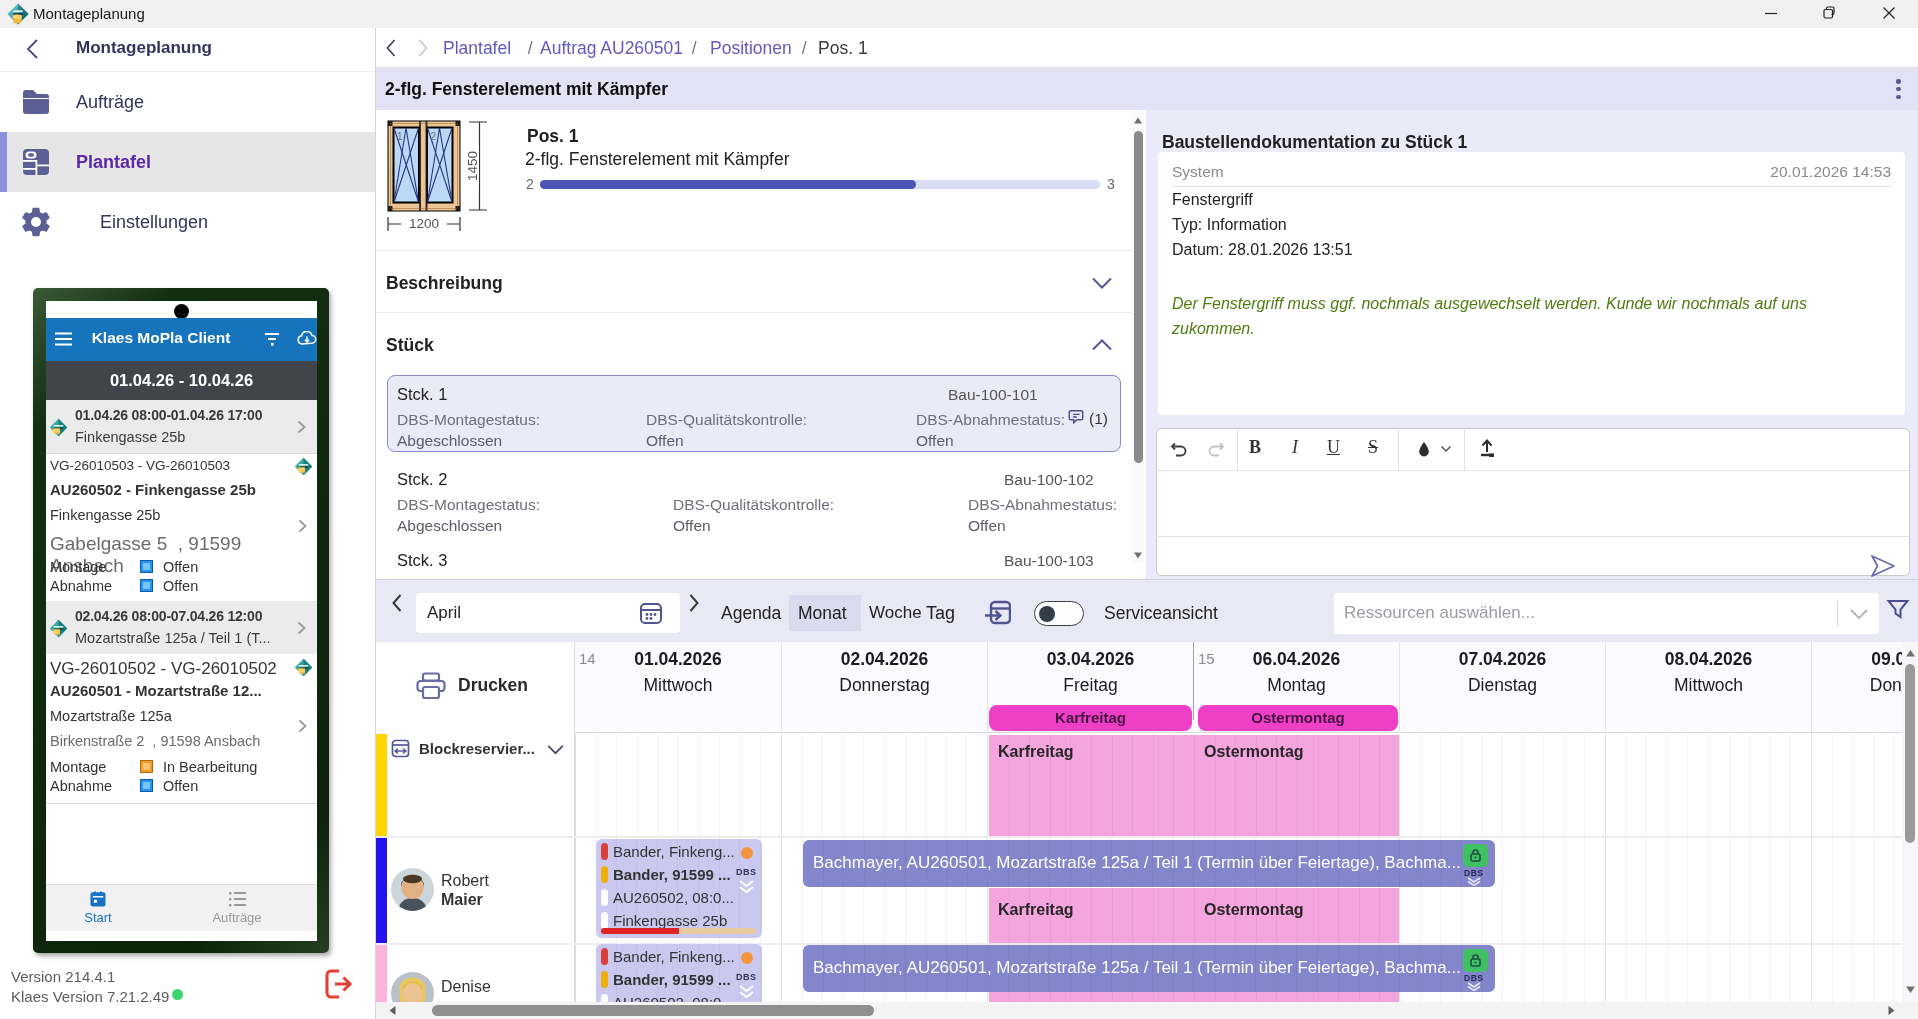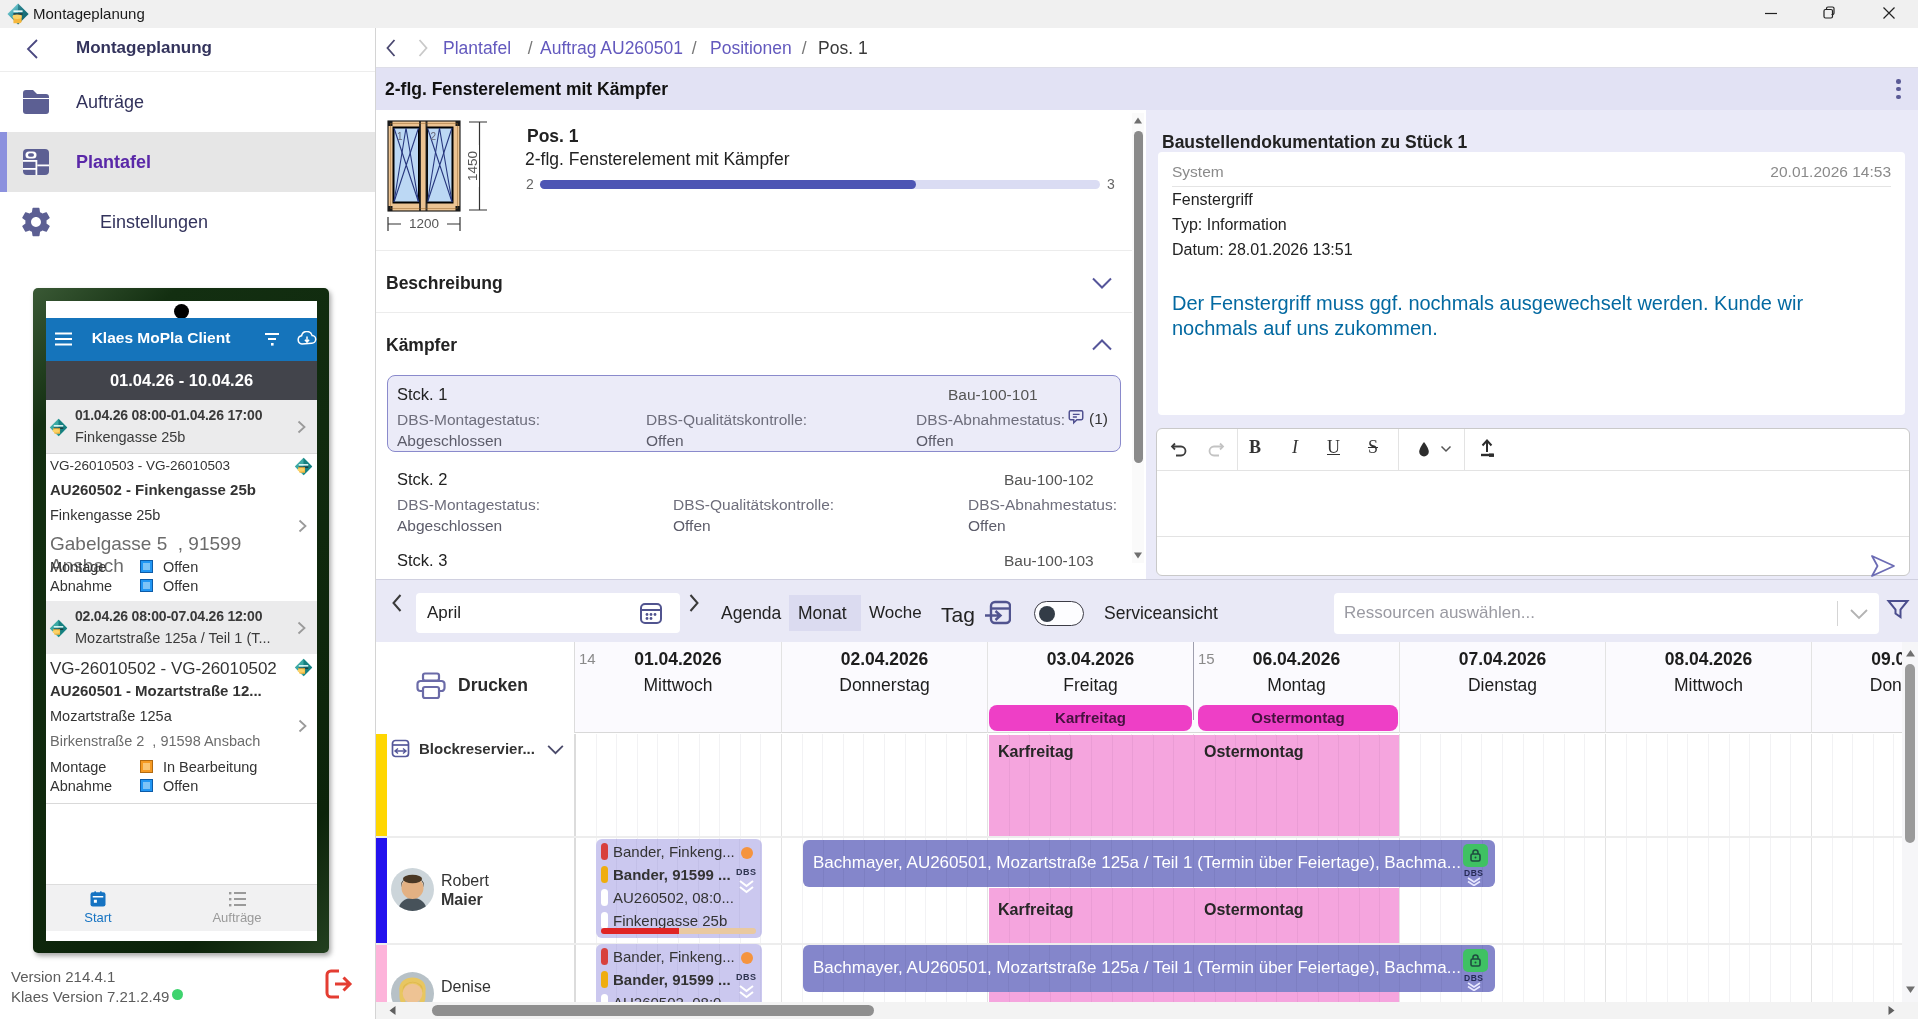--- a/index.html
+++ b/index.html
@@ -267,21 +267,21 @@
   <div class="abs" style="left:164px;top:70px;width:376px;height:9px;border-radius:4.5px;background:#4d55b4;"></div>
   <span class="abs" style="left:731px;top:66px;font-size:14px;color:#666;">3</span>
 
   <div class="abs" style="left:0;top:140px;width:757px;height:1px;background:#ececec;"></div>
   <span class="abs" style="left:10px;top:163px;font-size:17.5px;font-weight:bold;color:#222;">Beschreibung</span>
   <svg class="abs" style="left:715px;top:166px" width="22" height="14" viewBox="0 0 22 14">
         <path d="M2 2.5 L11 11.5 L20 2.5" fill="none" stroke="#55559a" stroke-width="2"></path>
       </svg>
   <div class="abs" style="left:0;top:202px;width:757px;height:1px;background:#ececec;"></div>
 
-  <span class="abs" style="left:10px;top:225px;font-size:17.5px;font-weight:bold;color:#222;">Kämpfer</span>
+  <span class="abs" style="left:10px;top:225px;font-size:17.5px;font-weight:bold;color:#222;">Stück</span>
   <svg class="abs" style="left:715px;top:228px" width="22" height="14" viewBox="0 0 22 14">
         <path d="M2 11.5 L11 2.5 L20 11.5" fill="none" stroke="#55559a" stroke-width="2"></path>
       </svg>
 
   <div class="abs" style="left:11px;top:265px;width:734px;height:77px;background:#ebebf8;border:1px solid #8a8acc;border-radius:8px;"></div>
   <span class="abs" style="left:21px;top:275px;font-size:16.5px;color:#222;">Stck. 1</span>
   <span class="abs" style="left:572px;top:276px;font-size:15.5px;color:#555;">Bau-100-101</span>
   <span class="abs" style="left:21px;top:301px;font-size:15.5px;color:#6e6e7c;">DBS-Montagestatus:</span>
   <span class="abs" style="left:270px;top:301px;font-size:15.5px;color:#6e6e7c;">DBS-Qualitätskontrolle:</span>
   <span class="abs" style="left:540px;top:301px;font-size:15.5px;color:#6e6e7c;">DBS-Abnahmestatus:</span>
@@ -318,21 +318,21 @@
 
 <div class="abs" style="left:1146px;top:110px;width:772px;height:469px;background:#eaeaf8;">
   <span class="abs" style="left:16px;top:22px;font-size:17.5px;font-weight:bold;color:#222;">Baustellendokumentation zu Stück 1</span>
   <div class="abs" style="left:12px;top:42px;width:747px;height:263px;background:#fff;border-radius:4px;">
     <span class="abs" style="left:14px;top:11px;font-size:15.5px;color:#8a8a8a;">System</span>
     <span class="abs" style="right:14px;top:11px;font-size:15.5px;color:#8a8a8a;">20.01.2026 14:53</span>
     <div class="abs" style="left:14px;top:34px;width:719px;height:1px;background:#e4e4e4;"></div>
     <span class="abs" style="left:14px;top:39px;font-size:16px;color:#222;">Fenstergriff</span>
     <span class="abs" style="left:14px;top:64px;font-size:16px;color:#222;">Typ: Information</span>
     <span class="abs" style="left:14px;top:89px;font-size:16px;color:#222;">Datum: 28.01.2026 13:51</span>
-    <span class="abs" style="left:14px;top:139px;width:700px;font-size:20px;color:#0369a1;line-height:25px;">Der Fenstergriff muss ggf. nochmals ausgewechselt werden. Kunde wir nochmals auf uns zukommen.</span>
+    <span class="abs" style="left:14px;top:139px;width:700px;font-size:16px;color:#4d7c0f;line-height:25px;font-style:italic;">Der Fenstergriff muss ggf. nochmals ausgewechselt werden. Kunde wir nochmals auf uns zukommen.</span>
   </div>
 
   <div class="abs" style="left:10px;top:318px;width:754px;height:148px;background:#fff;border:1px solid #c9c9c9;border-radius:6px;">
     <div class="abs" style="left:0;top:41px;width:752px;height:1px;background:#e3e3e3;"></div>
     <div class="abs" style="left:0;top:107px;width:752px;height:1px;background:#e3e3e3;"></div>
     <svg class="abs" style="left:12px;top:11px" width="20" height="20" viewBox="0 0 20 20">
           <path d="M6 3.5 L3 6.5 L6 9.5" fill="none" stroke="#3d3d3d" stroke-width="1.8"></path>
           <path d="M3.5 6.5 H12 a4.5 4.5 0 0 1 0 9 H7" fill="none" stroke="#3d3d3d" stroke-width="1.8"></path>
         </svg>
     <svg class="abs" style="left:49px;top:11px" width="20" height="20" viewBox="0 0 20 20">
@@ -381,21 +381,21 @@
           </g>
         </svg>
   </div>
   <svg class="abs" style="left:311px;top:13px" width="14" height="20" viewBox="0 0 14 20">
         <path d="M3.5 2 L10.5 10 L3.5 18" fill="none" stroke="#3a3a3a" stroke-width="2"></path>
       </svg>
   <span class="abs" style="left:345px;top:23px;font-size:17.5px;color:#222;">Agenda</span>
   <div class="abs" style="left:413px;top:15px;width:72px;height:36px;background:#dbdbf0;"></div>
   <span class="abs" style="left:422px;top:23px;font-size:17.5px;color:#222;">Monat</span>
   <span class="abs" style="left:493px;top:23px;font-size:17px;color:#222;">Woche</span>
-  <span class="abs" style="left:565px;top:23px;font-size:21px;color:#222;">Tag</span>
+  <span class="abs" style="left:550px;top:23px;font-size:18px;color:#222;">Tag</span>
   <svg class="abs" style="left:609px;top:20px" width="26" height="25" viewBox="0 0 26 25">
         <rect x="6" y="2" width="19" height="21" rx="4" fill="none" stroke="#51548f" stroke-width="2.4"></rect>
         <path d="M6 8.5 H25" stroke="#51548f" stroke-width="2.4"></path>
         <path d="M0 15.5 H15 M10.5 11 L15.5 15.5 L10.5 20" fill="none" stroke="#51548f" stroke-width="2.4"></path>
       </svg>
   <div class="abs" style="left:658px;top:21px;width:50px;height:25px;border:1.5px solid #3c3c46;border-radius:13px;background:#fdfdff;"></div>
   <div class="abs" style="left:663px;top:25.5px;width:16px;height:16px;border-radius:50%;background:#333c47;"></div>
   <span class="abs" style="left:728px;top:23px;font-size:17.5px;color:#222;">Serviceansicht</span>
   <div class="abs" style="left:958px;top:13px;width:545px;height:41px;background:#fff;border-radius:4px;">
     <span class="abs" style="left:10px;top:10px;font-size:17px;color:#9a9aa2;">Ressourcen auswählen...</span>

